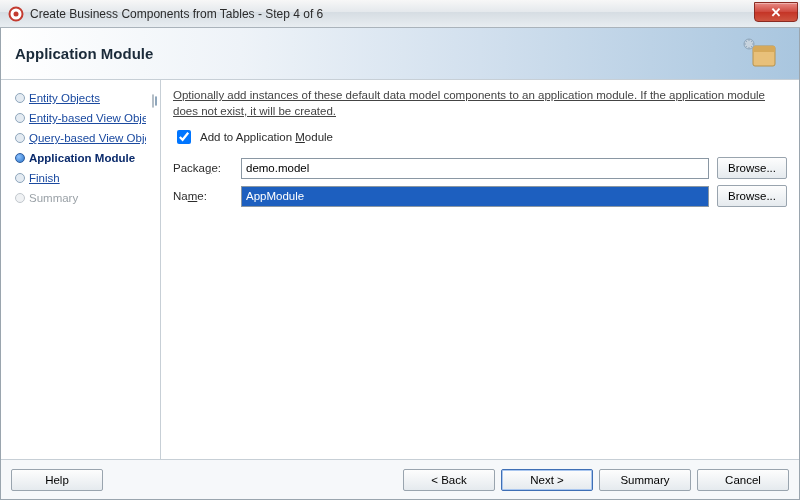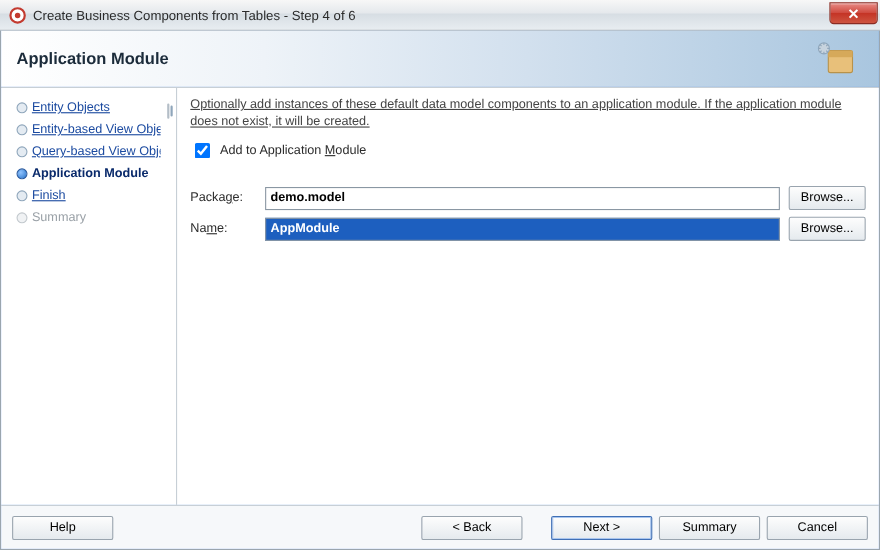--- a/index.html
+++ b/index.html
@@ -109,39 +109,38 @@
     border-radius: 6px;
   }
 
   
   .content {
     flex: 1; padding: 8px 12px 8px 12px;
     font-size: 11.5px; color: #2c2c2c;
     display: flex; flex-direction: column;
   }
   .desc { color: #444; line-height: 1.35; margin-bottom: 8px; text-decoration: underline; }
-  .chkline { display: flex; align-items: center; gap: 6px; margin-bottom: 22px; }
+  .chkline { display: flex; align-items: center; gap: 6px; margin-bottom: 10px; }
   .chkline input { width: 14px; height: 14px; }
   .chkline label u { text-decoration: underline; }
 
   .form-grid {
     display: grid;
     grid-template-columns: 60px 1fr 70px;
     gap: 6px 8px;
     align-items: center;
   }
   .form-grid label { text-align: left; }
   .form-grid label u { text-decoration: underline; }
   .txt {
     height: 21px; width: 100%;
     border: 1px solid #8a97a3;
     padding: 2px 4px;
     font-size: 11.5px;
     background: #fff;
-    font-weight: bold;
   }
   .txt.sel { background: #1d5fbf; color: #fff; }
   .btn, .navbtn {
     height: 22px;
     background: linear-gradient(to bottom, #fdfdfd, #e5eaee);
     border: 1px solid #99a4ae;
     font-size: 11.5px;
     padding: 0 6px;
     cursor: pointer;
     border-radius: 2px;
@@ -155,21 +154,20 @@
     display: flex; align-items: center;
     padding: 0 10px;
     gap: 6px;
     background: #f6f8fa;
   }
   .navbar .spacer { flex: 1; }
   .navbtn { width: 92px; }
   .navbtn.primary {
     border: 1px solid #3f6fb5;
     box-shadow: 0 0 0 1px #a9c6ef inset;
-    margin-left: 20px;
   }
 
 </style>
 </head>
 <body>
 
 <div class="titlebar">
   <span class="app-icon">
     <svg width="16" height="16" viewBox="0 0 16 16">
       <circle cx="8" cy="8" r="6.5" fill="#fff" stroke="#c33b30" stroke-width="2"></circle>

